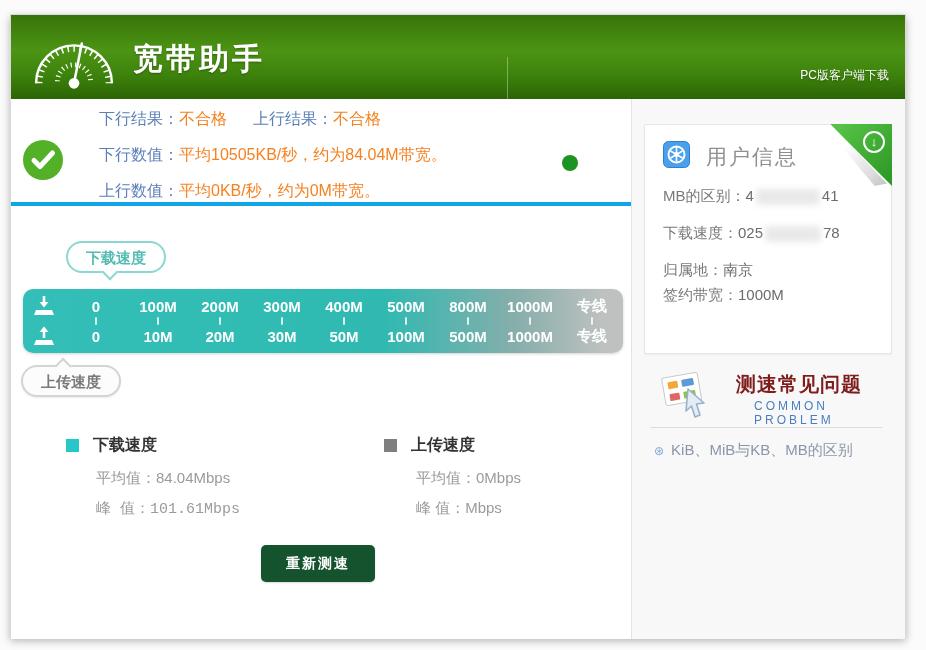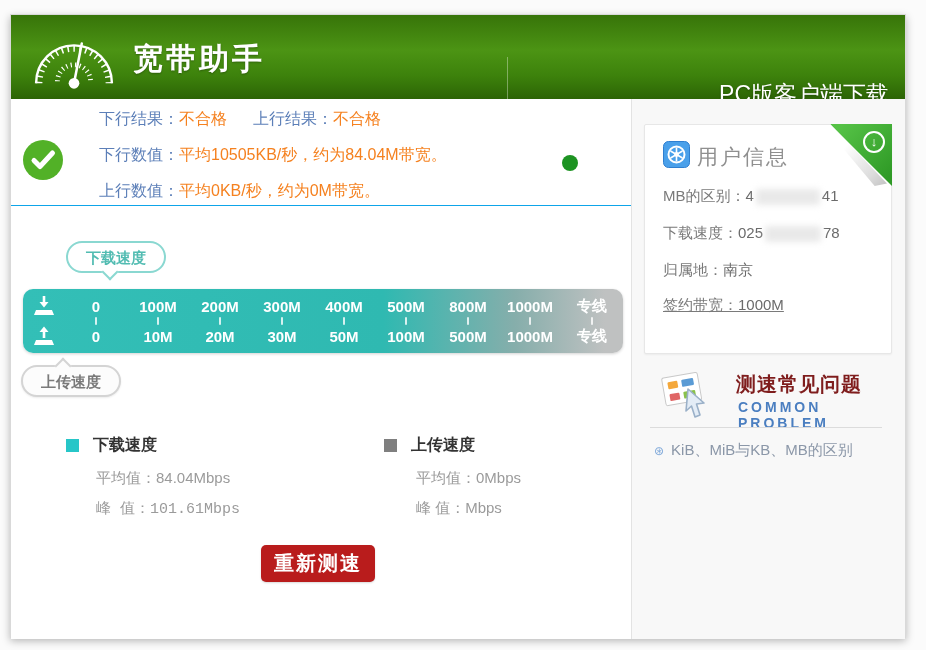--- a/index.html
+++ b/index.html
@@ -11,29 +11,29 @@
 
   
   .header { position:absolute; left:0; top:0; width:894px; height:84px;
             background:linear-gradient(180deg,#377409 0%,#4c9414 42%,#3d820c 72%,#2c6405 100%); }
   .gauge { position:absolute; left:14px; top:8px; }
   .app-title { position:absolute; left:122px; top:24px; color:#fff; font-size:30px; font-weight:bold; letter-spacing:3px;
                text-shadow:0 1px 2px rgba(0,0,0,.3); }
   .header-tab { position:absolute; left:352px; top:48px; display:flex; align-items:center; gap:12px; cursor:pointer; }
   .header-tab .tab-label { color:#fff; font-size:18px; font-weight:bold; text-shadow:0 1px 2px rgba(0,0,0,.3); }
   .header-divider { position:absolute; left:496px; top:42px; width:1px; height:42px; background:rgba(255,255,255,.35); }
-  .pc-link { position:absolute; right:16px; top:64px; color:#fff; font-size:23px; cursor:pointer;
+  .pc-link { position:absolute; right:16px; top:52px; color:#fff; font-size:12px; cursor:pointer;
              text-shadow:0 1px 2px rgba(0,0,0,.3); }
 
   
   .main-col  { position:absolute; left:0; top:84px; width:620px; height:540px; background:#fff; }
   .side-col  { position:absolute; left:620px; top:84px; width:274px; height:540px; background:#f8f8f8; border-left:1px solid #e3e3e3; }
 
   
-  .results { position:absolute; left:0; top:0; width:620px; height:107px; border-bottom:1px solid #0ea5e9; }
+  .results { position:absolute; left:0; top:0; width:620px; height:107px; border-bottom:4px solid #0ea5e9; }
   .check-badge { position:absolute; left:12px; top:41px; width:40px; height:40px; }
   .res-line { position:absolute; left:88px; font-size:16px; white-space:nowrap; }
   .res-line.l1 { top:10px; } .res-line.l2 { top:46px; } .res-line.l3 { top:82px; }
   .res-label { color:#5c7fb8; }
   .res-value { color:#f5811f; }
   .res-gap { display:inline-block; width:26px; }
   .green-dot { position:absolute; left:551px; top:56px; width:16px; height:16px; border-radius:50%; background:#1d9322; }
 
   
   .bubble { position:absolute; height:32px; padding:0 18px; background:#fff; border-radius:16px;
@@ -60,49 +60,49 @@
 
   
   .stat-head { position:absolute; display:flex; align-items:center; gap:14px; top:336px; }
   .stat-head .swatch { width:13px; height:13px; flex:none; }
   .stat-head .stat-title { font-size:16px; font-weight:bold; color:#333; }
   .stat-dl { left:55px; } .stat-ul { left:373px; }
   .stat-line { position:absolute; font-size:15px; color:#9b9b9b; white-space:nowrap; }
   .sl-dl1 { left:85px;  top:370px;text-align:center; } .sl-dl2 { left:85px;  top:400px;font-family:Liberation Mono, monospace; }
   .sl-ul1 { left:405px; top:370px; } .sl-ul2 { left:405px; top:400px; }
 
-  .retest-btn { position:absolute; left:250px; top:446px; width:114px; height:37px; background:#b91c1c;
-                border:none; border-radius:5px; color:#fff; font-size:20px; font-weight:bold; letter-spacing:2px;
+  .retest-btn { position:absolute; left:250px; top:446px; width:114px; height:37px; background:#14532d;
+                border:none; border-radius:5px; color:#fff; font-size:14px; font-weight:bold; letter-spacing:2px;
                 font-family:inherit; cursor:pointer; box-shadow:0 1px 2px rgba(0,0,0,.15); }
 
   
   .user-card { position:absolute; left:12px; top:25px; width:248px; height:230px; background:#fff;
                border:1px solid #e7e7e7; border-radius:2px; box-shadow:0 1px 2px rgba(0,0,0,.05); }
-  .uc-head { position:absolute; left:18px; top:16px; display:flex; align-items:center; gap:7px; }
+  .uc-head { position:absolute; left:18px; top:16px; display:flex; align-items:center; gap:16px; }
   .uc-title { font-size:21px; color:#8f8f8f; letter-spacing:2px; }
   .uc-field { position:absolute; left:18px; font-size:15px; color:#7a7a7a; white-space:nowrap; }
   .uc-field .val { color:#6b6b6b; }
-  .f-ip { top:62px; } .f-acc { top:99px; } .f-loc { top:136px; } .f-bw { top:171px;text-decoration:underline; }
+  .f-ip { top:62px; } .f-acc { top:99px; } .f-loc { top:136px; } .f-bw { top:161px; }
   .redact { display:inline-block; vertical-align:middle; height:16px; border-radius:3px;
             background:#e9e9e9; filter:blur(3px); margin:0 2px; }
   .redact.r-ip { width:64px; } .redact.r-acc { width:56px; }
 
   
   .fold { position:absolute; top:-1px; right:-1px; width:62px; height:62px; cursor:pointer; }
   .fold .green { position:absolute; inset:0; background:linear-gradient(135deg,#55c246 10%,#2f9a26 90%);
                  clip-path:polygon(0 0,100% 0,100% 100%); }
   .fold .curl { position:absolute; inset:0; background:linear-gradient(135deg,#ffffff 30%,#dcdcdc 75%,#bdbdbd 100%);
                 clip-path:polygon(0 0,92% 96%,72% 100%,0 14%); box-shadow:2px 2px 3px rgba(0,0,0,.2); }
   .fold .dl-circle { position:absolute; top:7px; right:7px; width:22px; height:22px; border:2px solid #fff;
                 border-radius:50%; color:#fff; font-size:13px; font-weight:bold; text-align:center; line-height:18px; }
 
   
   .faq-icon { position:absolute; left:26px; top:266px; }
   .faq-title { position:absolute; left:104px; top:272px; font-size:20px; font-weight:bold; color:#7f1d1d; letter-spacing:1px; }
-  .faq-sub { position:absolute; left:106px; top:300px; font-size:14px; font-weight:bold; color:#4a7ec0; letter-spacing:3px; }
+  .faq-sub { position:absolute; left:122px; top:300px; font-size:12px; font-weight:normal; color:#4a7ec0; letter-spacing:3px; }
   .faq-divider { position:absolute; left:18px; top:328px; width:232px; height:1px; background:#dcdcdc; }
   .faq-item { position:absolute; left:22px; top:342px; font-size:15px; color:#8b97a8; cursor:pointer;
               display:flex; align-items:center; gap:7px; white-space:nowrap; }
   .faq-bullet { color:#7da7d9; font-size:12px; }
 </style>
 </head>
 <body>
 
 <div class="stage">
   <div class="window">

